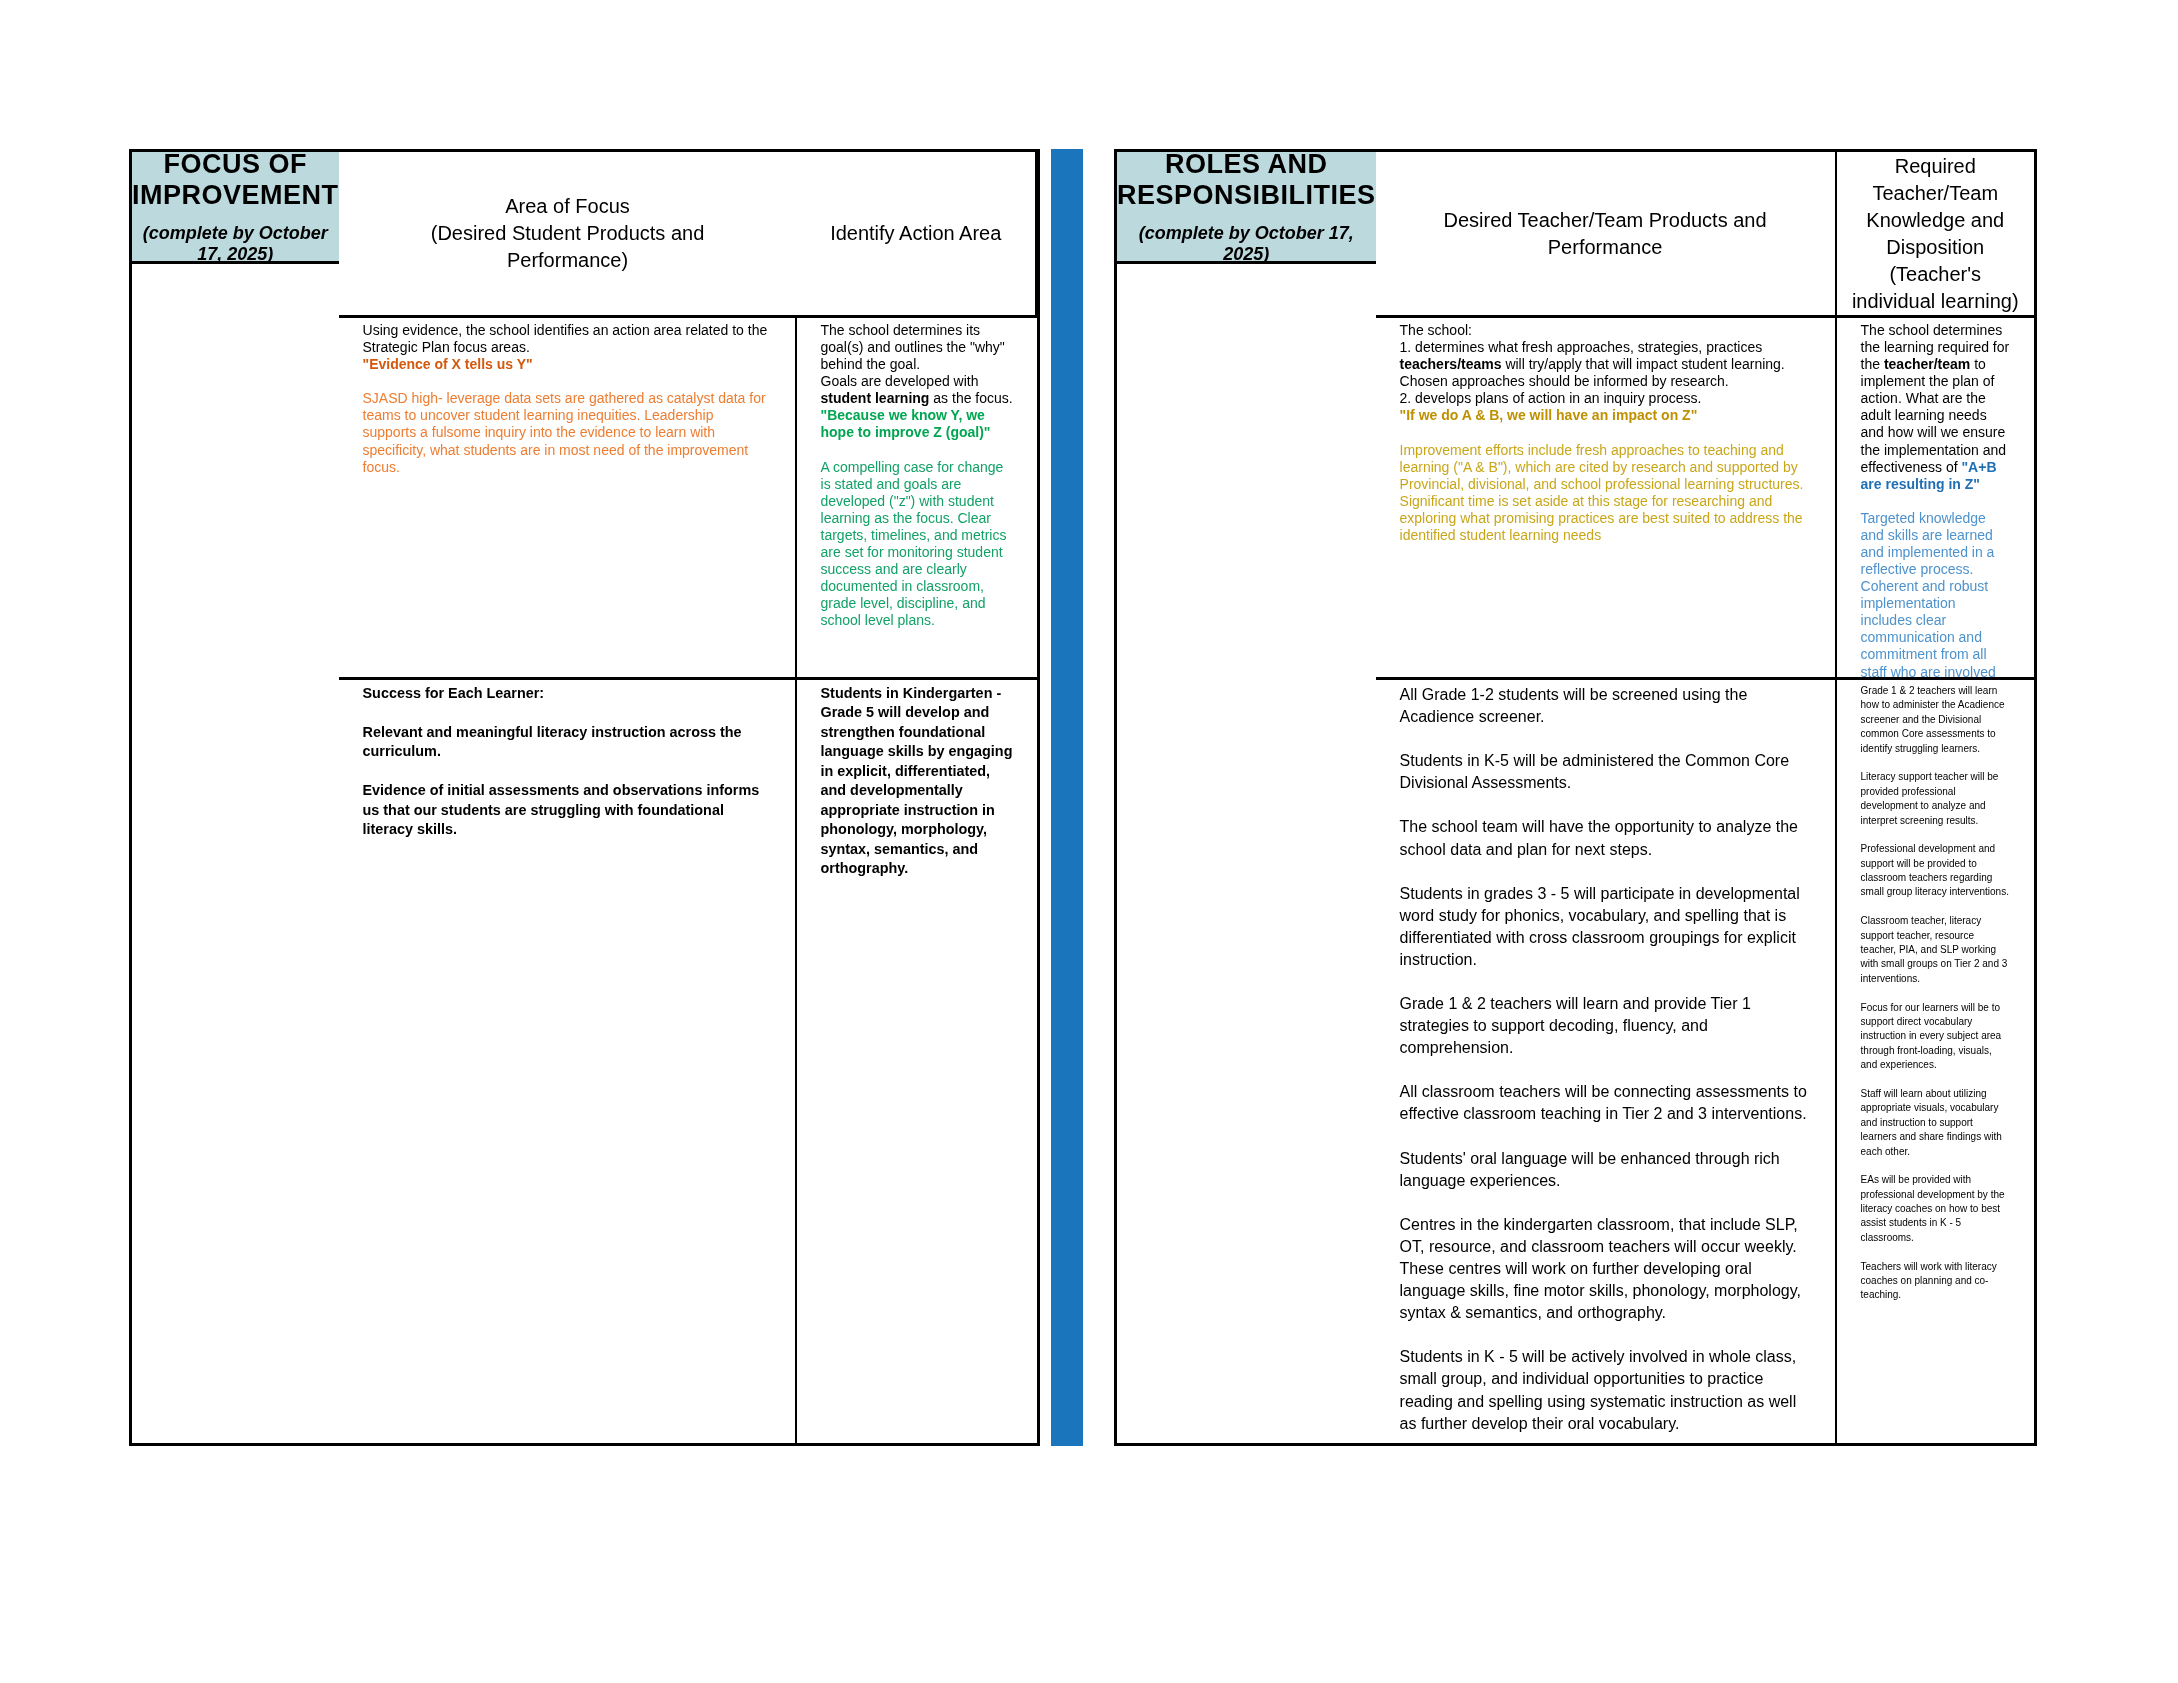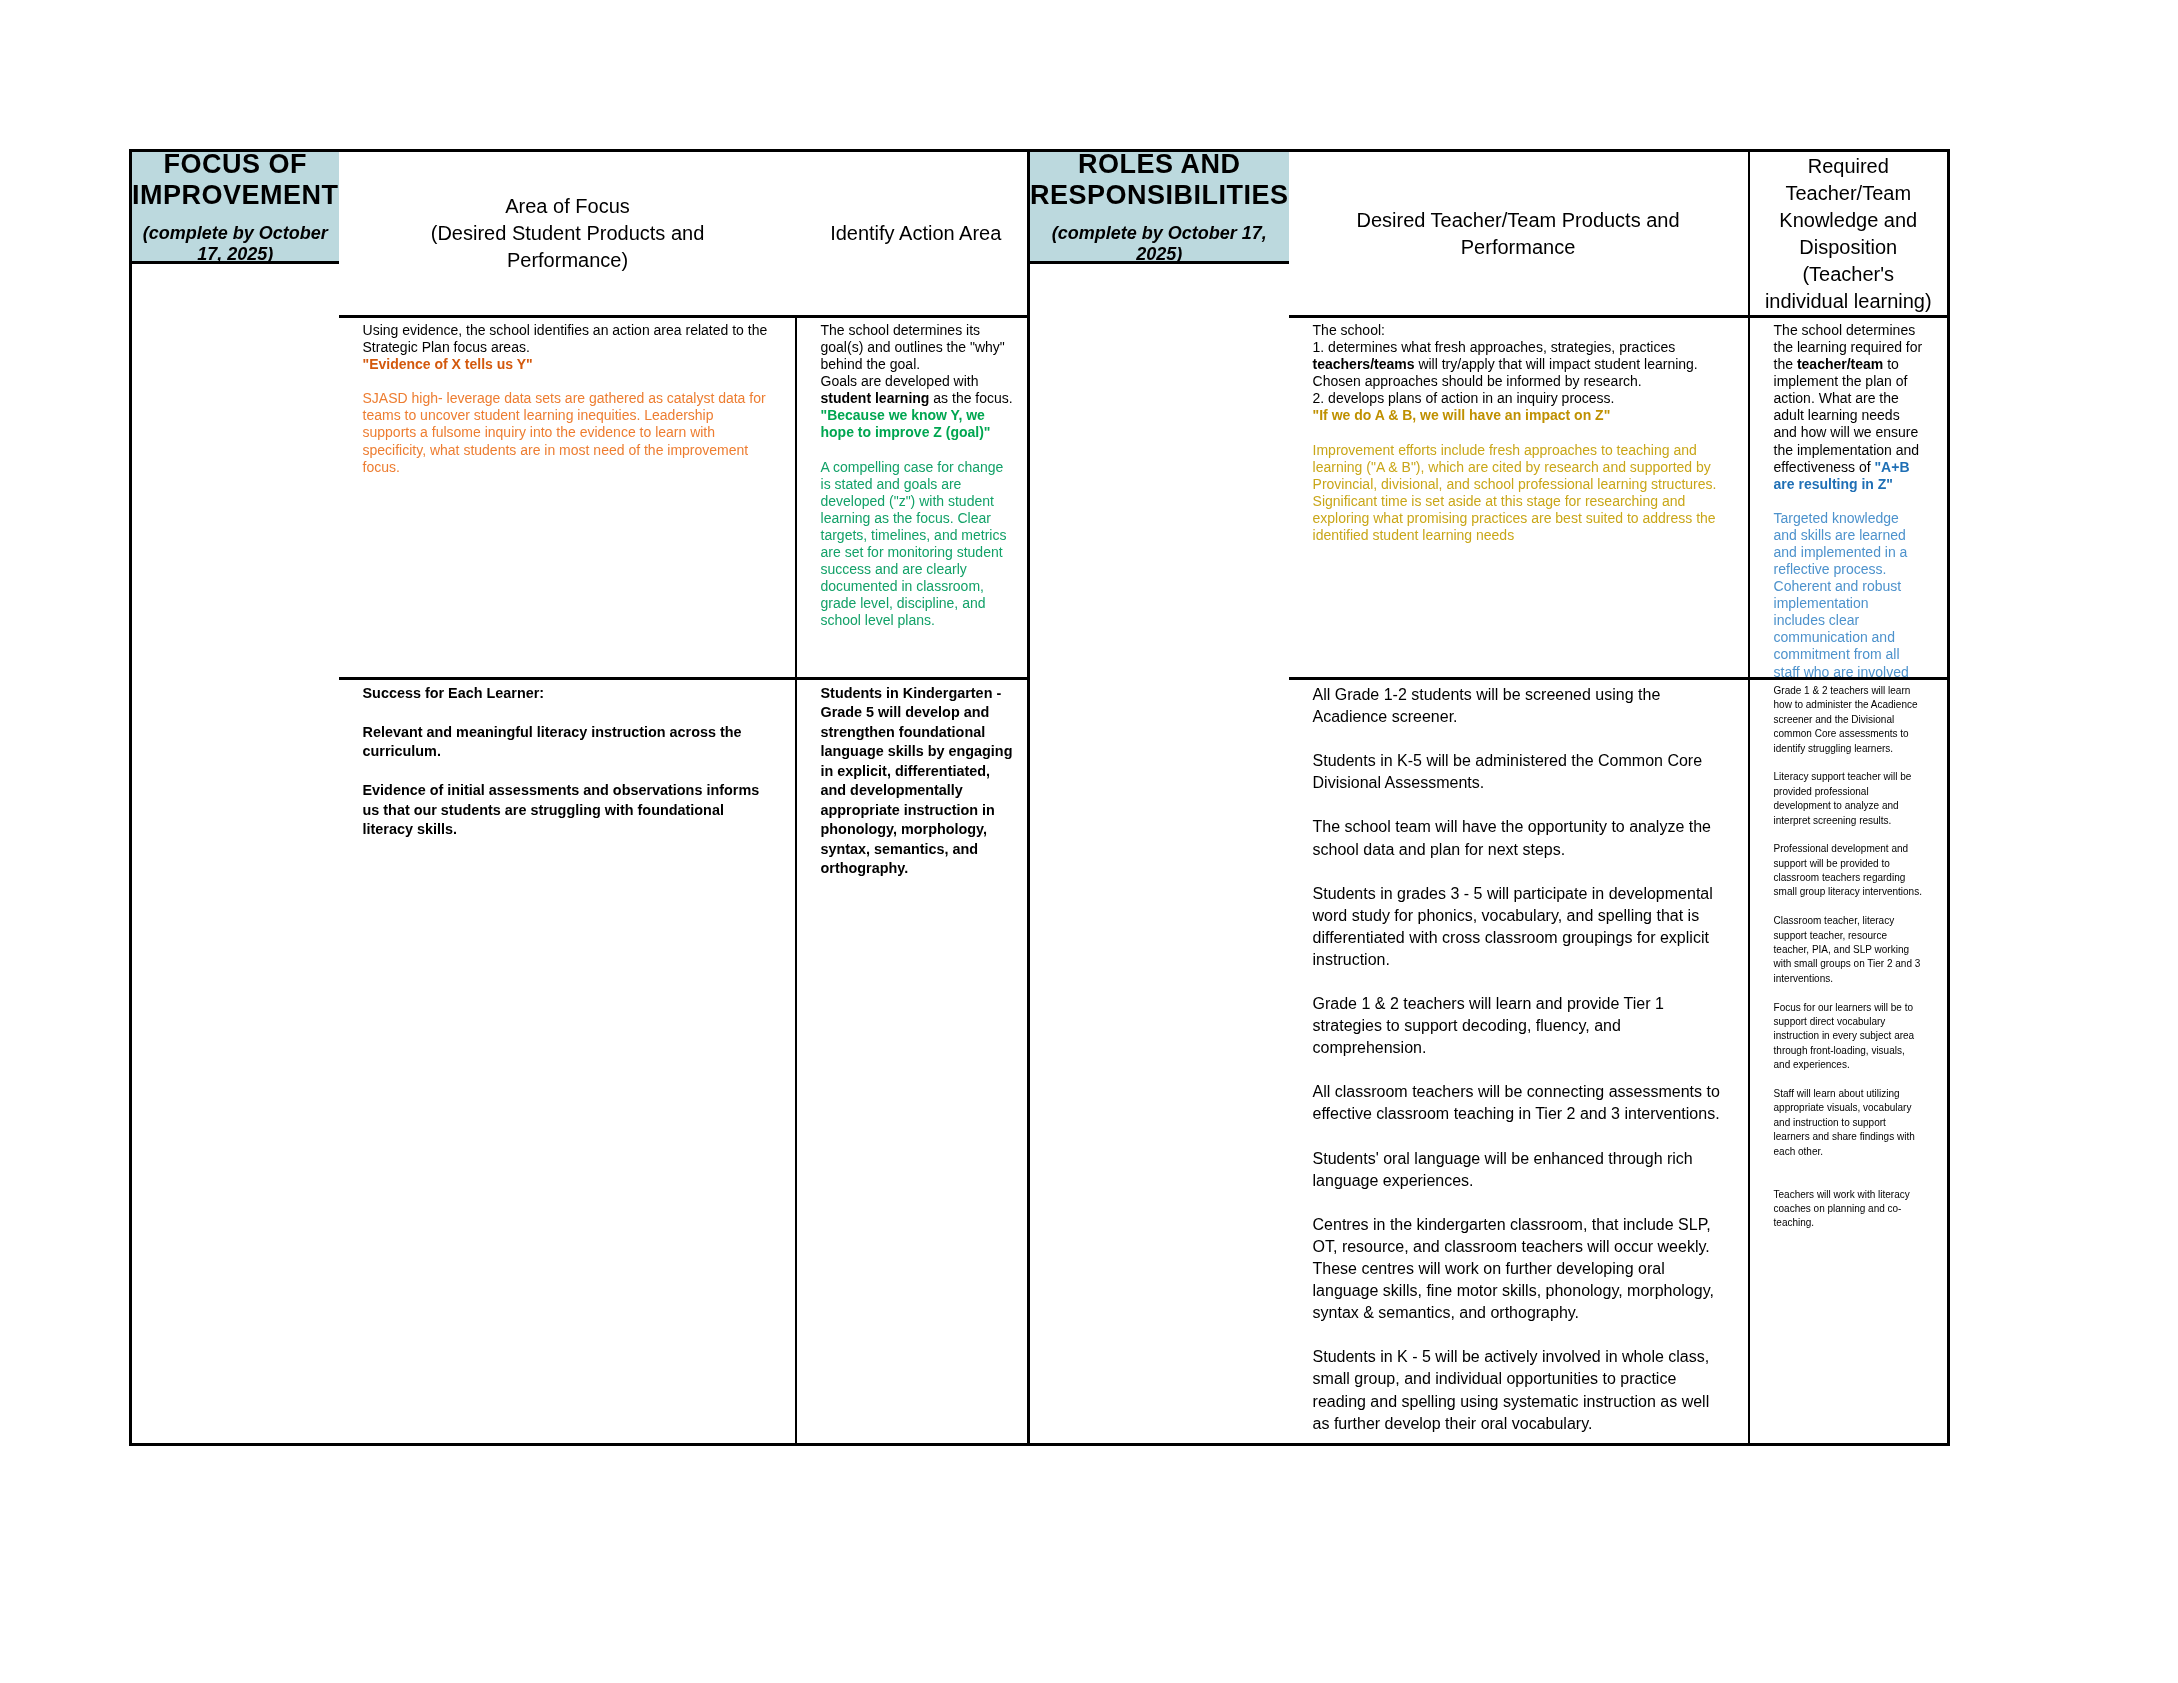--- a/index.html
+++ b/index.html
@@ -12,21 +12,21 @@
   }
   .tbl{
     position:absolute;top:149px;
     border:3px solid #000;
     box-sizing:border-box;
     background:#fff;
     display:flex;flex-direction:row;
     height:1297px;
   }
   .tbl-left{left:129px;width:911px;}
-  .tbl-right{left:1027px;width:923px;}
+  .tbl-right{left:1114px;width:923px;}
   .bluebar{
     position:absolute;top:149px;left:1051px;
     width:32px;height:1297px;
     background:var(--divider-blue,#1b75bc);
   }
   .band{
     height:109px;flex:0 0 109px;
     background:var(--header-bg,#bcd9de);
     border-bottom:3px solid #000;
     display:flex;flex-direction:column;align-items:center;justify-content:center;
@@ -166,20 +166,21 @@
           <div class="para">Literacy support teacher will be provided professional development to analyze and interpret screening results.</div>
           <div class="para">&nbsp;</div>
           <div class="para">Professional development and support will be provided to classroom teachers regarding small group literacy interventions.</div>
           <div class="para">&nbsp;</div>
           <div class="para">Classroom teacher, literacy support teacher, resource teacher, PIA, and SLP working with small groups on Tier 2 and 3 interventions.</div>
           <div class="para">&nbsp;</div>
           <div class="para">Focus for our learners will be to support direct vocabulary instruction in every subject area through front-loading, visuals, and experiences.</div>
           <div class="para">&nbsp;</div>
           <div class="para">Staff will learn about utilizing appropriate visuals, vocabulary and instruction to support learners and share findings with each other.</div>
           <div class="para">&nbsp;</div>
+          <div class="para">EAs will be provided with professional development by the literacy coaches on how to best assist students in K - 5 classrooms.</div>
           <div class="para">&nbsp;</div>
           <div class="para">Teachers will work with literacy coaches on planning and co-teaching.</div>
         </div>
     </div>
   </div>
 
 </div>
 
 
 </body></html>

